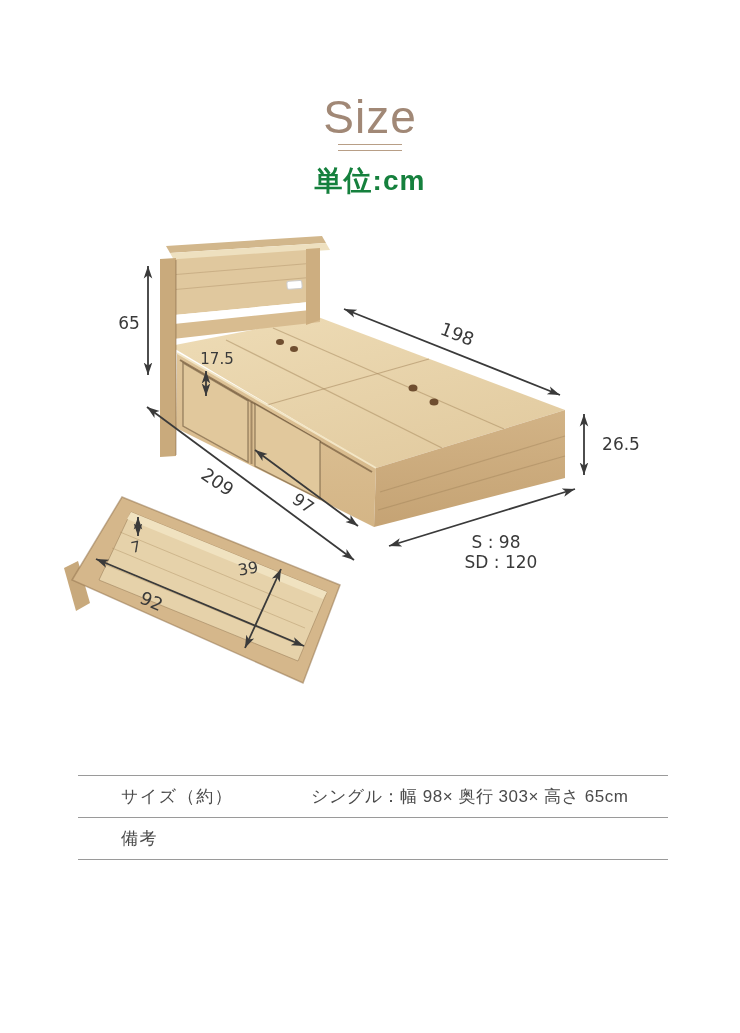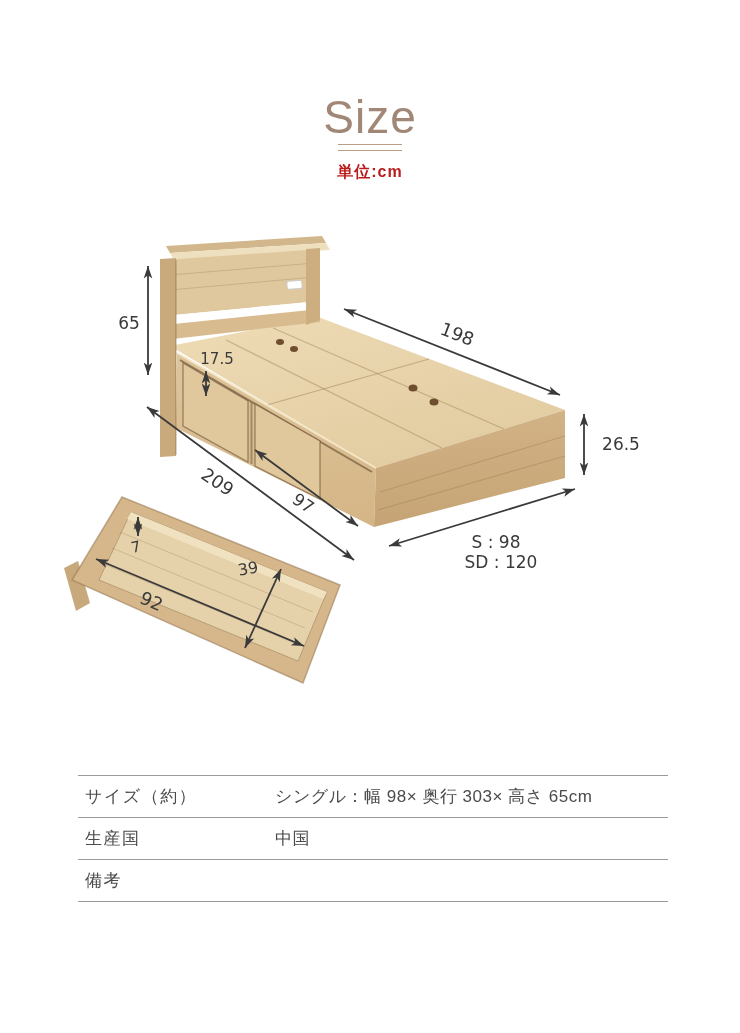--- a/index.html
+++ b/index.html
@@ -3,28 +3,28 @@
 <meta charset="utf-8">
 <style>
   html,body{margin:0;padding:0;background:#fff;}
   .page{position:relative;width:740px;height:1033px;background:#ffffff;overflow:hidden;
         font-family:"Liberation Sans","DejaVu Sans",sans-serif;}
   .size-title{position:absolute;top:94px;left:0;width:100%;text-align:center;
         font-size:46px;font-weight:300;letter-spacing:1px;color:#a18876;line-height:1;}
   .title-underline{position:absolute;top:144px;left:338px;width:64px;height:5px;
         border-top:1px solid #b89e86;border-bottom:1px solid #b89e86;}
   .unit-label{position:absolute;top:162px;left:0;width:100%;text-align:center;
-        font-size:16px;font-weight:bold;letter-spacing:1px;color:#b91c1c;}
+        font-size:28px;font-weight:bold;letter-spacing:1px;color:#15803d;}
   svg.diagram{position:absolute;top:0;left:0;width:740px;height:1033px;}
   .dim-text{font-family:"DejaVu Sans","Liberation Sans",sans-serif;fill:#3a3a3a;text-anchor:middle;}
   .dim-line{stroke:#3a3a3a;stroke-width:1.8;fill:none;}
   .spec-table{position:absolute;top:775px;left:78px;width:590px;
         border-top:1px solid #9a9a9a;font-size:17px;color:#4b4b4b;}
   .spec-row{display:flex;border-bottom:1px solid #9a9a9a;padding:8px 0;line-height:25px;}
-  .cell-label{width:190px;flex-shrink:0;padding-left:7px;letter-spacing:1.5px;}
+  .cell-label{width:190px;flex-shrink:0;padding-left:7px;letter-spacing:1.5px;margin-left:36px;}
   .cell-value{flex:1;letter-spacing:0.5px;}
 </style>
 </head>
 <body>
 
 <div class="page">
 
   <div class="size-title">Size</div>
   <div class="title-underline"></div>
   <div class="unit-label">単位:cm</div>
@@ -123,21 +123,17 @@
   </svg>
 
   <div class="spec-table">
     <div class="spec-row">
       <div class="cell-label">サイズ（約）</div>
       <div class="cell-value">
         <div>シングル：幅 98× 奥行 303× 高さ 65cm</div>
       </div>
     </div>
     <div class="spec-row">
-      <div class="cell-label">生産国</div>
-      <div class="cell-value">中国</div>
-    </div>
-    <div class="spec-row">
       <div class="cell-label">備考</div>
     </div>
   </div>
 
 </div>
 
 </body></html>

